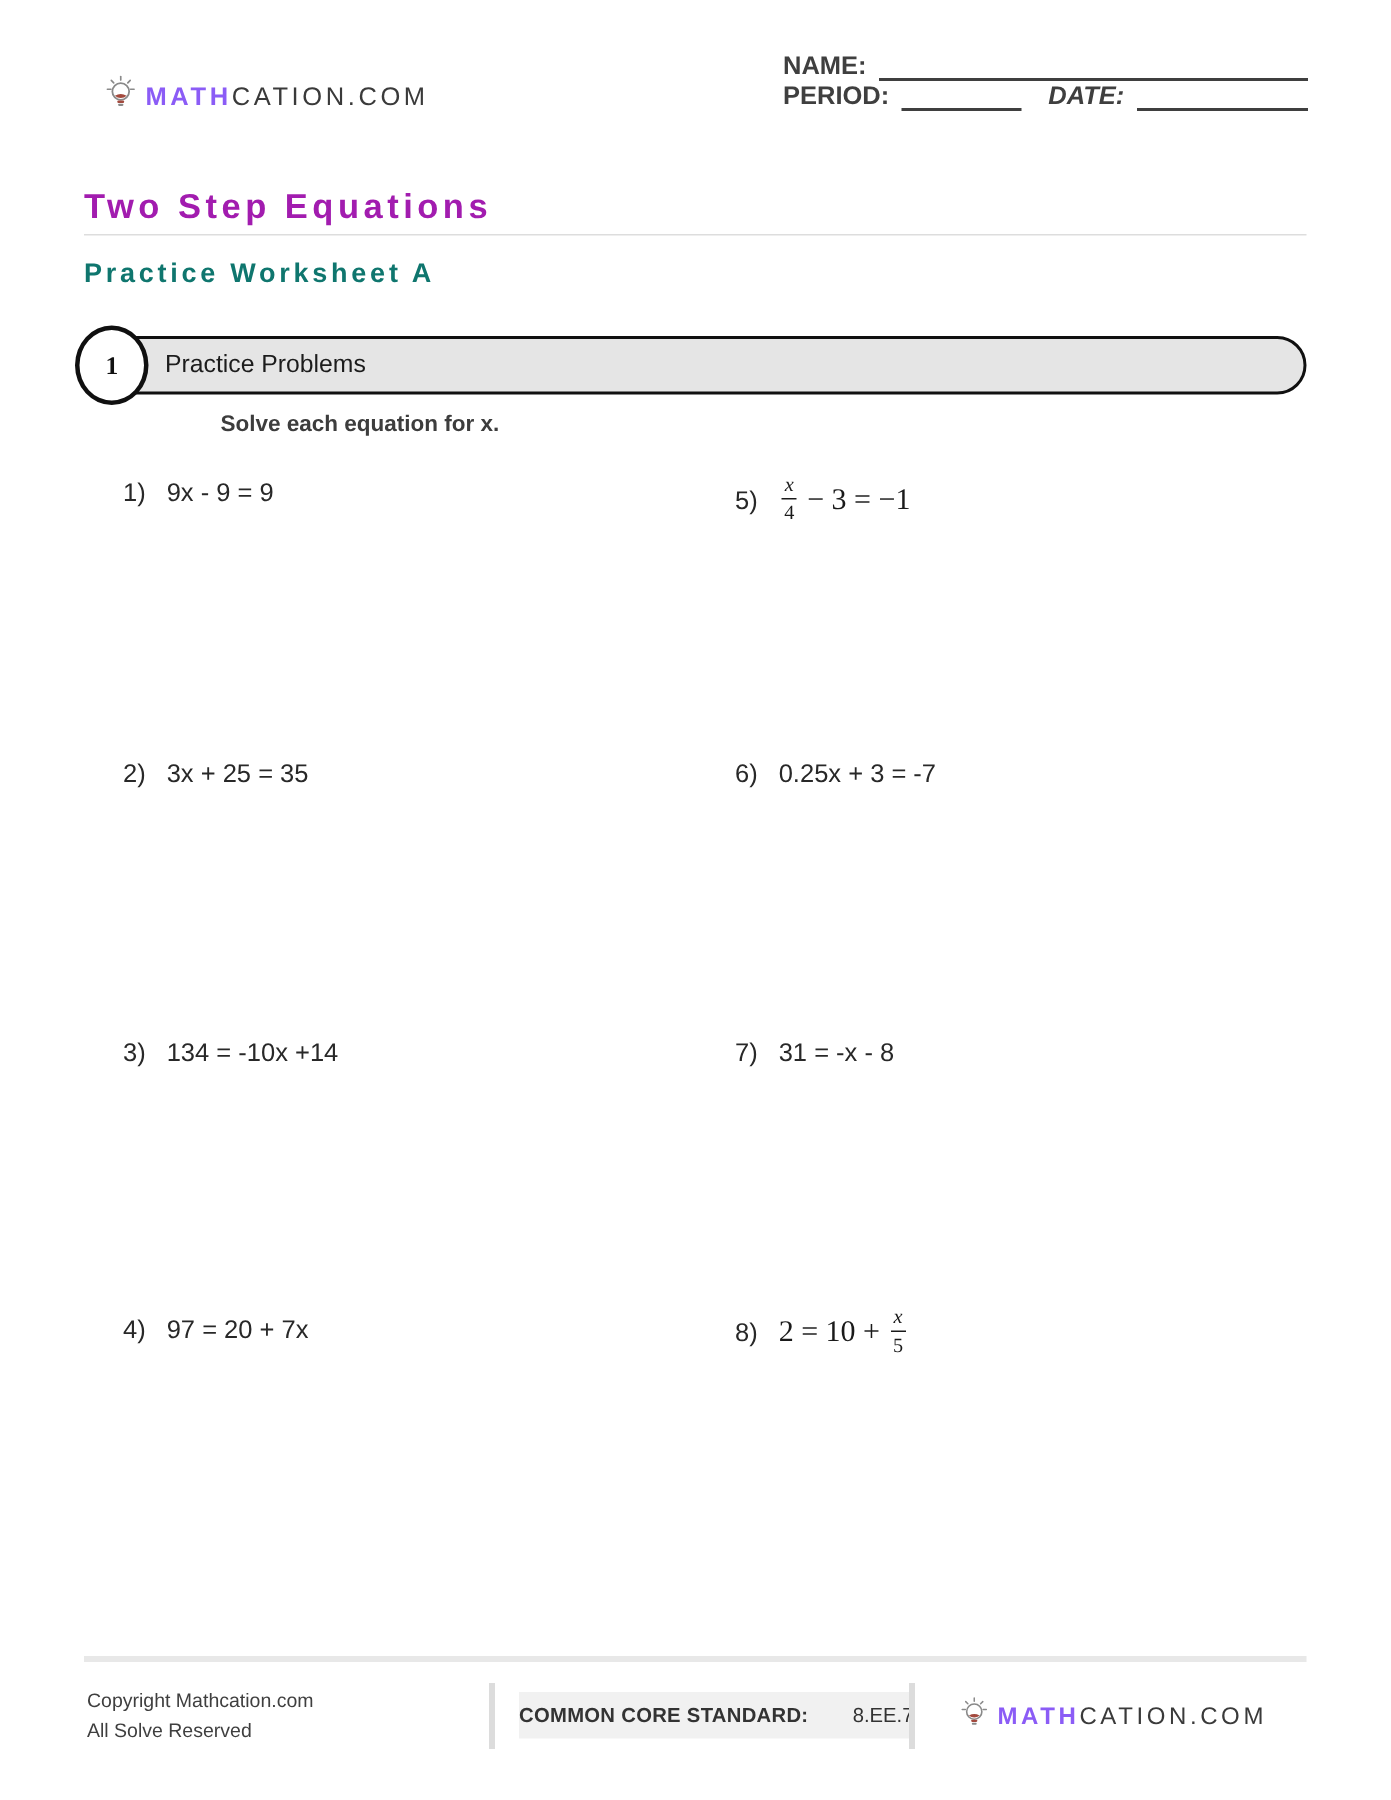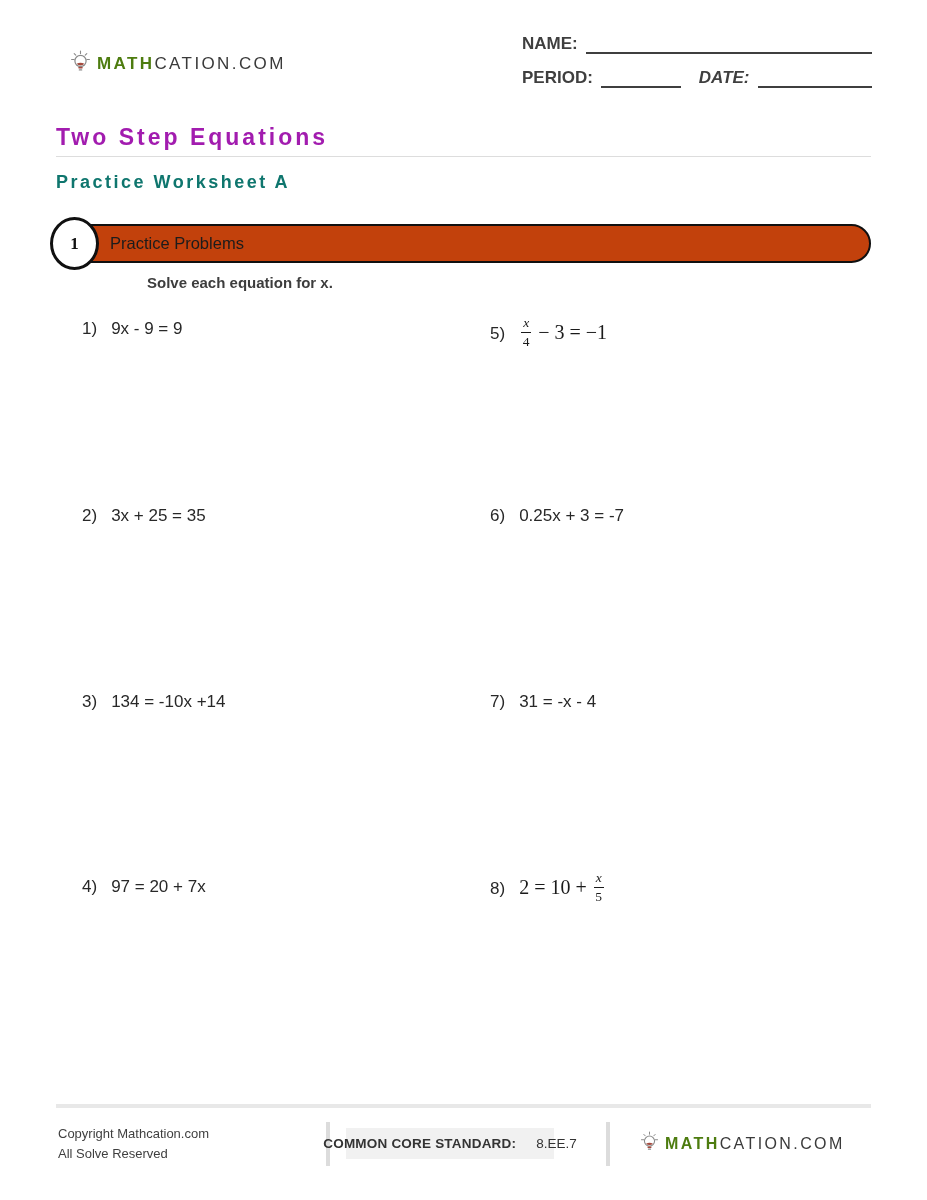--- a/index.html
+++ b/index.html
@@ -5,41 +5,41 @@
   * { margin:0; padding:0; box-sizing:border-box; }
   body { background:#ffffff; font-family:"Liberation Sans", sans-serif; }
   .page {
     position:relative; width:927px; height:1200px; background:#fff;
     overflow:hidden; color:#3b3b3b;
   }
 
   
   .logo { display:flex; align-items:center; gap:6px; }
   .logo-text { font-size:17px; letter-spacing:2.4px; color:#3a3a3a; white-space:nowrap; }
-  .logo-text .b { font-weight:800; color:#4d7c0f; }
+  .logo-text .b { font-weight:800; color:#8b5cf6; }
 
   
   .header-logo { position:absolute; left:70px; top:50px; }
   .fields { position:absolute; left:522px; top:34px; width:350px; font-weight:bold; color:#3f3f3f; font-size:17px; }
-  .field-row { display:flex; align-items:flex-start; margin-bottom:14px; }
+  .field-row { display:flex; align-items:flex-start; }
   .field-line { border-bottom:2px solid #3f3f3f; height:20px; margin-left:8px; }
   .line-name { flex:1; }
   .line-period { width:80px; }
   .line-date { flex:1; }
   .lbl-date { margin-left:18px;font-style:italic; }
 
   
   .page-title { position:absolute; left:56px; top:124px; font-size:23px; font-weight:700; letter-spacing:3px; color:#a21caf; }
   .title-rule { position:absolute; left:56px; top:156px; width:815px; height:1px; background:#ddd; }
   .subtitle { position:absolute; left:56px; top:172px; font-size:18px; font-weight:800; letter-spacing:2.5px; color:#0f766e; }
 
   
   .section-box {
     position:absolute; left:52px; top:224px; width:819px; height:39px;
-    border:2.5px solid #101010; border-radius:20px; background:#c2410c;
+    border:2.5px solid #101010; border-radius:20px; background:#e5e5e5;
     display:flex; align-items:center; padding-left:56px;
     font-size:16.5px; color:#1c1c1c;
   }
   .section-circle {
     position:absolute; left:50px; top:217px; width:49px; height:53px;
     border:3.5px solid #101010; border-radius:50%; background:#fff; z-index:2;
     display:flex; align-items:center; justify-content:center;
     font-family:"Liberation Serif", serif; font-weight:bold; font-size:17px; color:#111;
   }
   .instruction { position:absolute; left:103px; top:274px; font-size:15px; font-weight:bold; color:#3d3d3d;margin-left:44px; }
@@ -52,22 +52,22 @@
   .frac-top { font-style:italic; font-size:13.5px; padding:0 2px 2px 2px; border-bottom:1.4px solid #1a1a1a; }
   .frac-bottom { font-size:13.5px; padding-top:2px; }
 
   
   .footer-bar { position:absolute; left:56px; top:1104px; width:815px; height:4px; background:#e8e8e8; }
   .copyright { position:absolute; left:58px; top:1124px; font-size:13px; color:#3f3f3f; line-height:1.55; }
   .v-div { position:absolute; width:3.5px; height:44px; background:#dcdcdc; top:1122px; }
   .v-div-1 { left:326px; }
   .v-div-2 { left:606px; }
   .cc-box {
-    position:absolute; left:346px; top:1128px; width:208px; height:31px;
-    background:#f1f1f1; display:flex; align-items:center; justify-content:center;
+    position:absolute; left:346px; top:1128px; width:263px; height:31px;
+    background:#f1f1f1; display:flex; align-items:center; justify-content:space-between;
     font-size:13.5px; color:#333; white-space:nowrap;
   }
   .cc-label { font-weight:bold; letter-spacing:0.2px; }
   .cc-value { margin-left:20px; }
   .footer-logo { position:absolute; left:640px; top:1131px; }
   .footer-logo .logo-text { font-size:16px; }
 
   .bulb { flex:0 0 auto; }
 </style>
 </head>
@@ -135,21 +135,21 @@
   <div class="problem" style="left:490px; top:318px;">
     <span class="p-num">5)</span><span class="eq-serif"><span class="frac">
           <span class="frac-top">x</span>
           <span class="frac-bottom">4</span>
         </span><span> − 3 = −1</span></span>
   </div>
   <div class="problem" style="left:490px; top:506px;">
     <span class="p-num">6)</span><span>0.25x + 3 = -7</span>
   </div>
   <div class="problem" style="left:490px; top:692px;">
-    <span class="p-num">7)</span><span>31 = -x - 4</span>
+    <span class="p-num">7)</span><span>31 = -x - 8</span>
   </div>
   <div class="problem" style="left:490px; top:873px;">
     <span class="p-num">8)</span><span class="eq-serif"><span>2 = 10 + </span><span class="frac">
           <span class="frac-top">x</span>
           <span class="frac-bottom">5</span>
         </span></span>
   </div>
 
   <div class="footer-bar"></div>
 

